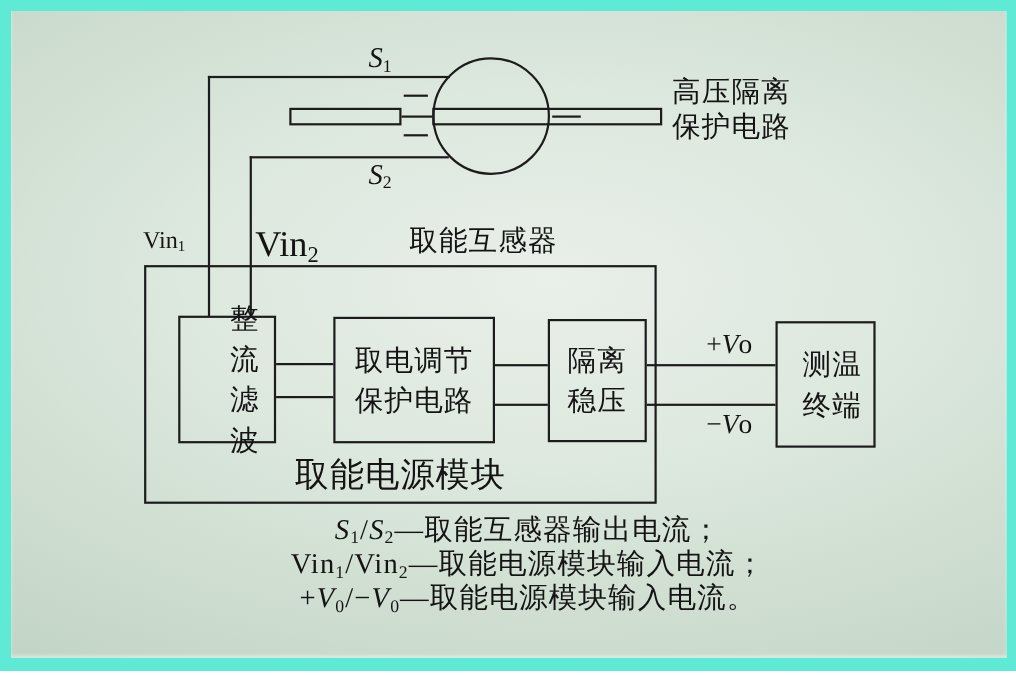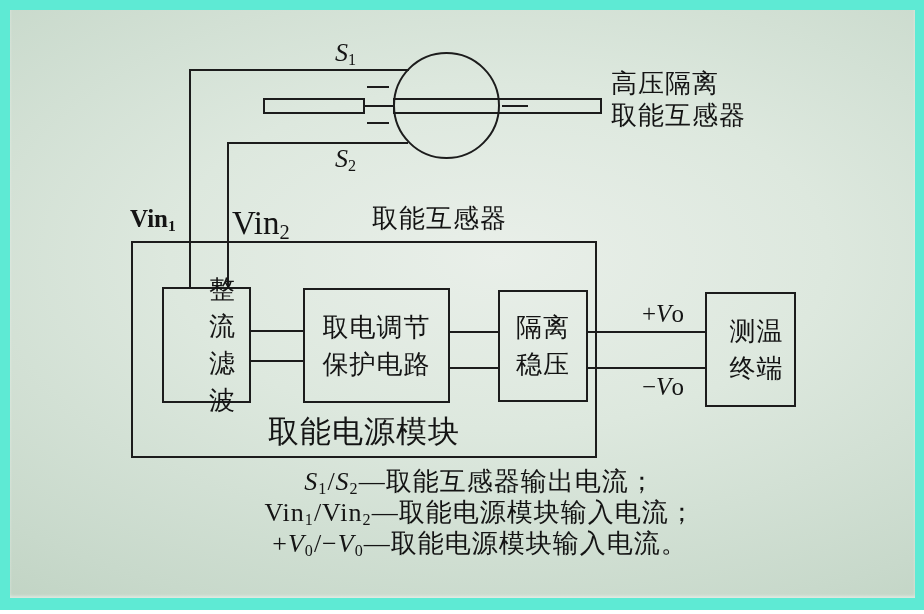--- a/index.html
+++ b/index.html
@@ -41,23 +41,23 @@
   <div class="line" style="left:365px; top:105px; width:28px; height:2px;"></div>
   <div class="line" style="left:367px; top:86px;  width:22px; height:2px;"></div>
   <div class="line" style="left:367px; top:122px; width:22px; height:2px;"></div>
   <div class="line" style="left:502px; top:105px; width:26px; height:2px;"></div>
 
   <div class="circle" style="left:393px; top:52px; width:107px; height:107px;"></div>
 
   <div class="txt latin" style="left:335px; top:38px;"><i>S</i><sub>1</sub></div>
   <div class="txt latin" style="left:335px; top:144px;"><i>S</i><sub>2</sub></div>
   <div class="txt cjk" style="left:611px; top:68px;">高压隔离
-取能互感器</div>
+保护电路</div>
   <div class="txt cjk" style="left:372px; top:203px;">取能互感器</div>
-  <div class="txt latin" style="left:130px; top:205px; font-size:25px;font-weight:bold;"><span>Vin</span><sub>1</sub></div>
+  <div class="txt latin" style="left:130px; top:205px; font-size:22px;"><span>Vin</span><sub>1</sub></div>
   <div class="txt latin" style="left:232px; top:205px; font-size:33px;"><span>Vin</span><sub>2</sub></div>
 
   <div class="box" style="left:131px; top:241px; width:466px; height:217px;"></div>
 
   <div class="box" style="left:162px; top:287px; width:89px; height:116px;padding-left:32px;">
     <div class="boxlabel">整流
 滤波</div>
   </div>
   <div class="box" style="left:303px; top:288px; width:147px; height:115px;">
     <div class="boxlabel">取电调节

